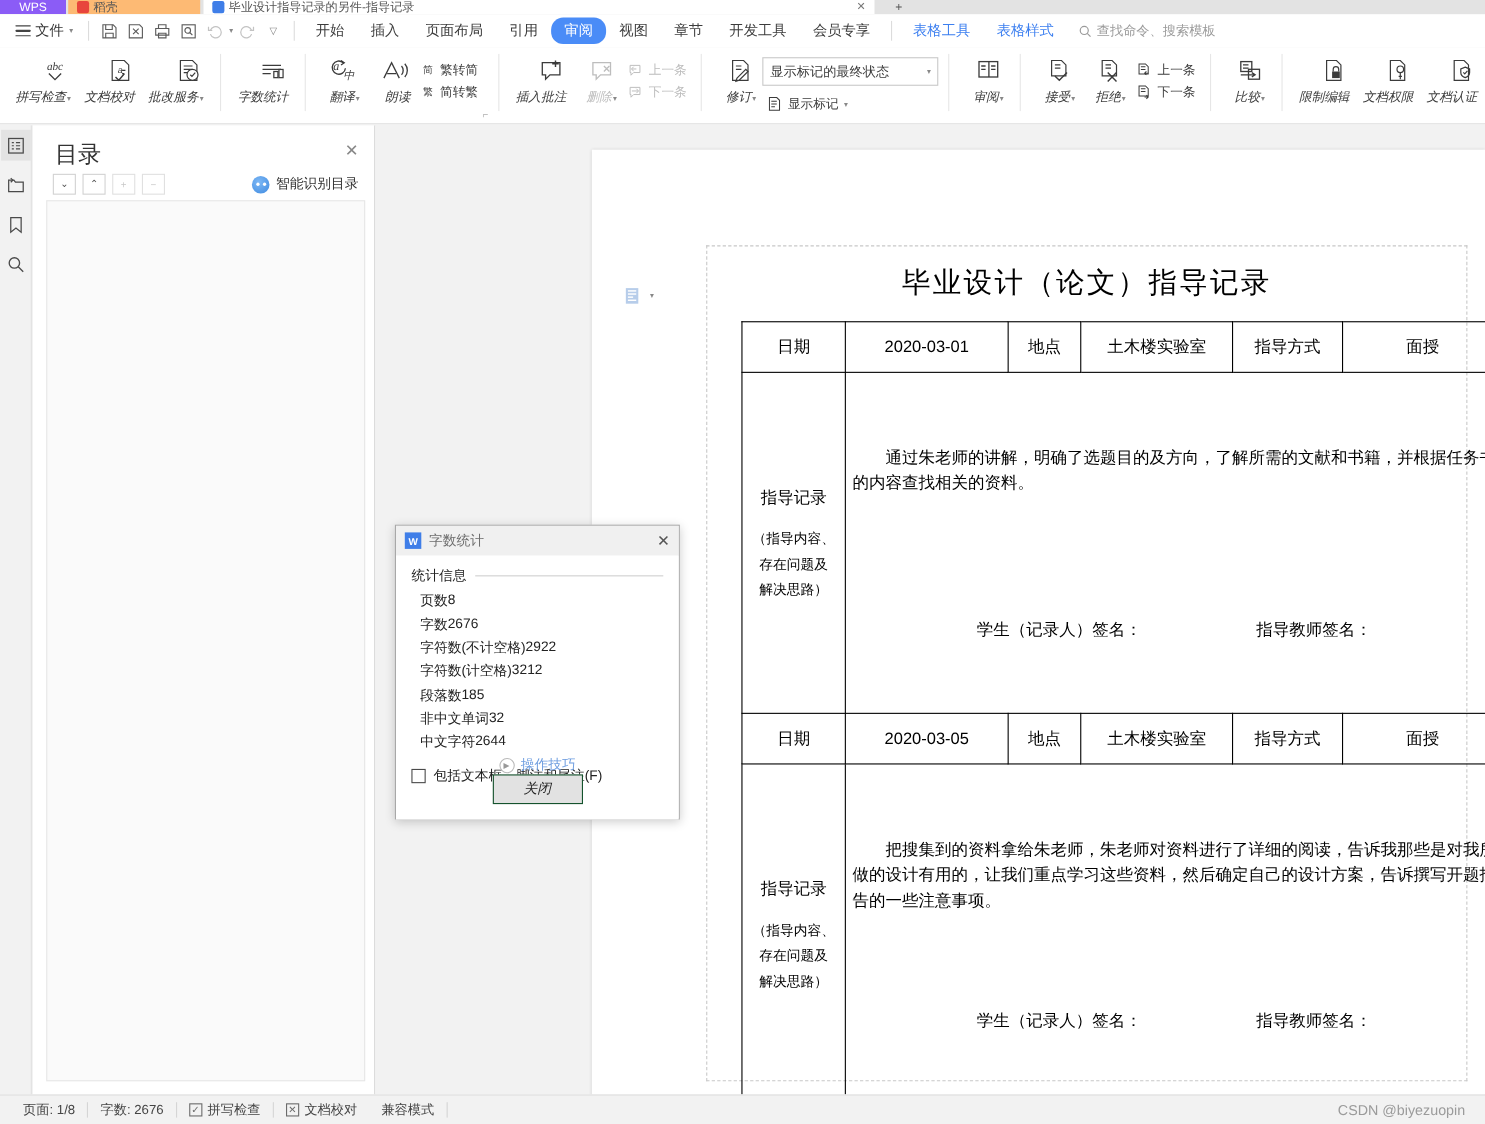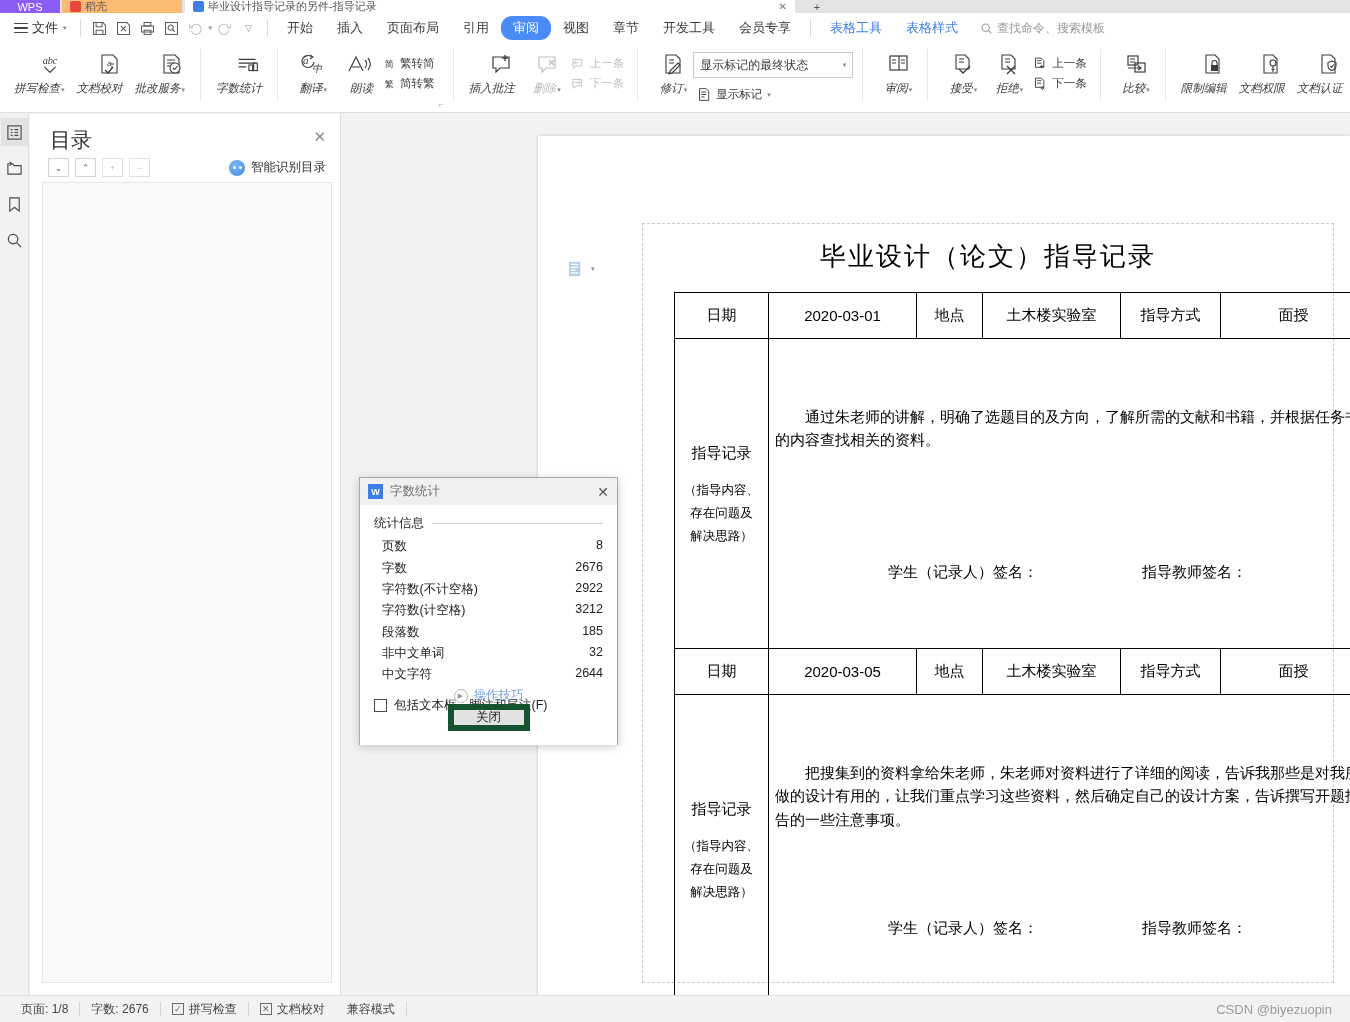--- a/index.html
+++ b/index.html
@@ -206,41 +206,41 @@
   }
   #wc-title { font-size:12.5px; color:#6e6e6e; }
   #wc-close { margin-left:auto; font-size:14px; color:#555; cursor:default; }
   #wc-body { background:#fff; height:240px; padding:10px 14px 0; position:relative; }
   #wc-legend {
     display:flex; align-items:center; gap:8px; font-size:12.5px; color:#222;
     margin-bottom:4px;
   }
   #wc-legend .rule { flex:1; height:1px; background:#cfcfcf; }
   .statrow {
-    display:flex; justify-content:space-between;
+    display:flex; justify-content:flex-start;
     font-size:12.5px; color:#222; padding:2.2px 0 2.2px 8px;
   }
   #wc-check {
     display:flex; align-items:center; gap:7px; font-size:12.5px;
     color:#222; margin-top:11px;
   }
   .cbox { width:13px; height:13px; border:1px solid #4a4a4a; background:#fff; flex:none; }
   #wc-foot {
     position:absolute; left:14px; right:14px; bottom:14px;
     display:flex; align-items:center; justify-content:space-between;flex-direction:column;
   }
   #wc-tip { display:flex; align-items:center; gap:6px; font-size:12.5px; color:#6f9ee0; cursor:default; }
   .play-ic {
     width:14px; height:14px; border:1px solid #b9b9b9; border-radius:50%;
     display:flex; align-items:center; justify-content:center; font-size:7px; color:#999;
   }
   #wc-closebtn {
-    width:82px; height:27px; background:#e2e2e2; border:6px solid #14532d;
+    width:82px; height:27px; background:#e2e2e2; border:1px solid #14532d;
     display:flex; align-items:center; justify-content:center;
-    font-size:12.5px; color:#222; cursor:default;
+    font-size:12.5px; color:#222; cursor:default;font-style:italic;
   }
 
   
   #status {
     position:absolute; left:0; bottom:0; width:1350px; height:27px;
     background:#f2f2f2; border-top:1px solid #e0e0e0;
     display:flex; align-items:center; padding:0 10px; font-size:12px; color:#444;
   }
   .sitem { display:flex; align-items:center; gap:5px; padding:0 11px; cursor:default; white-space:nowrap; }
   .sdiv { width:1px; height:14px; background:#d5d5d5; }

